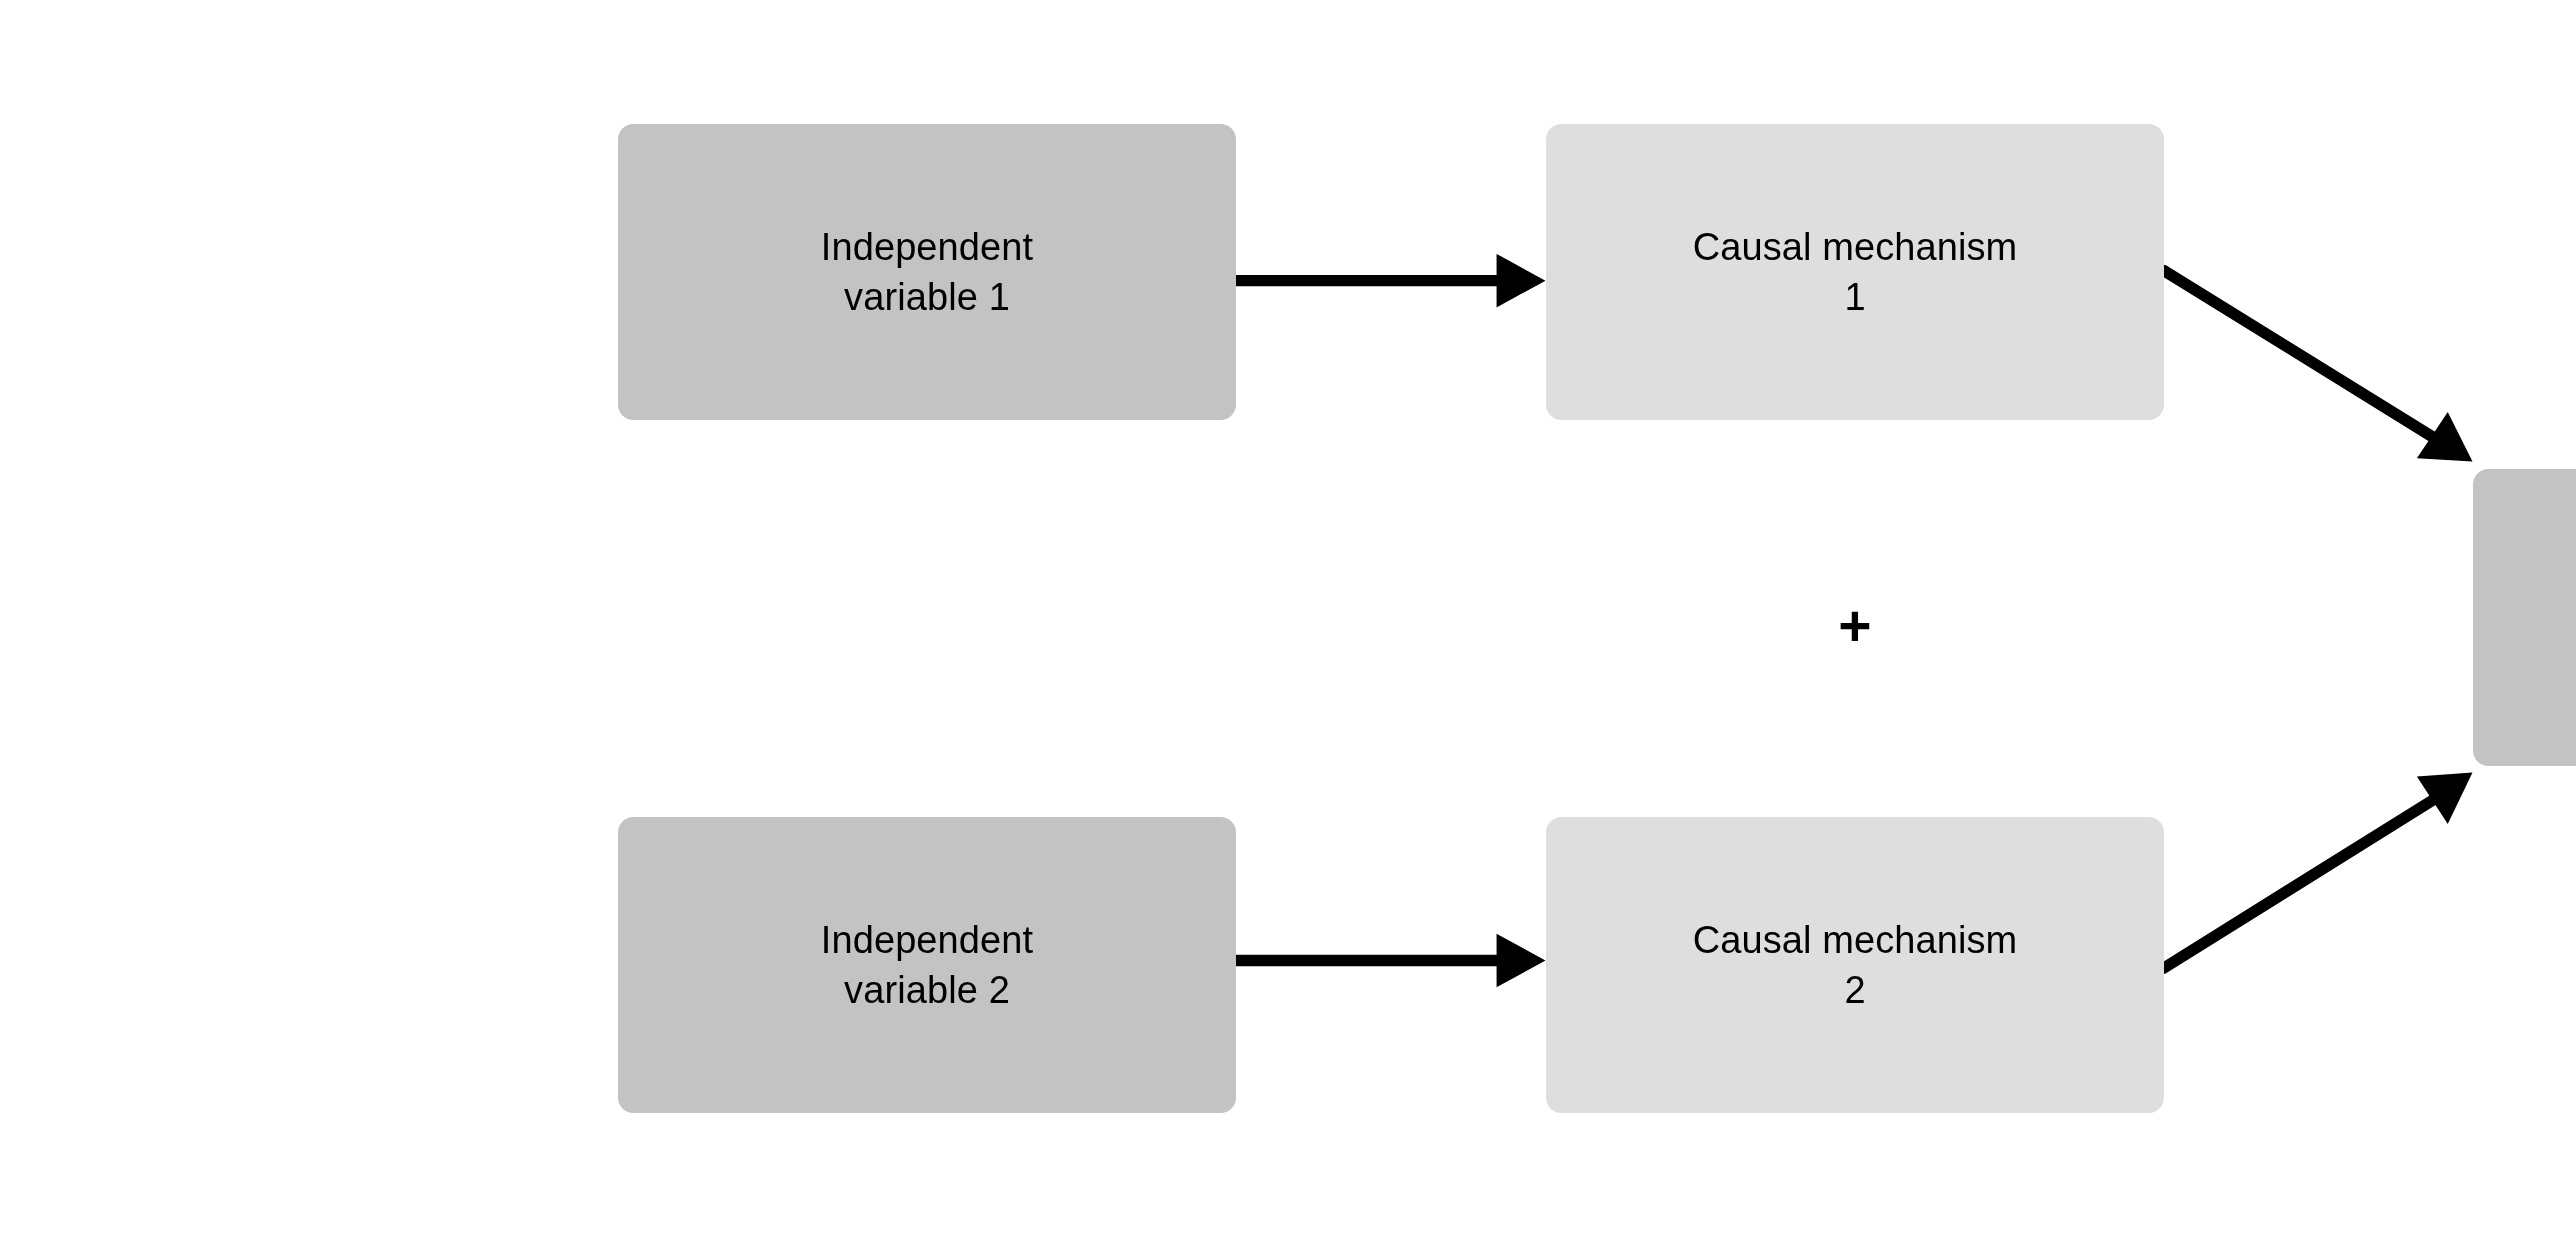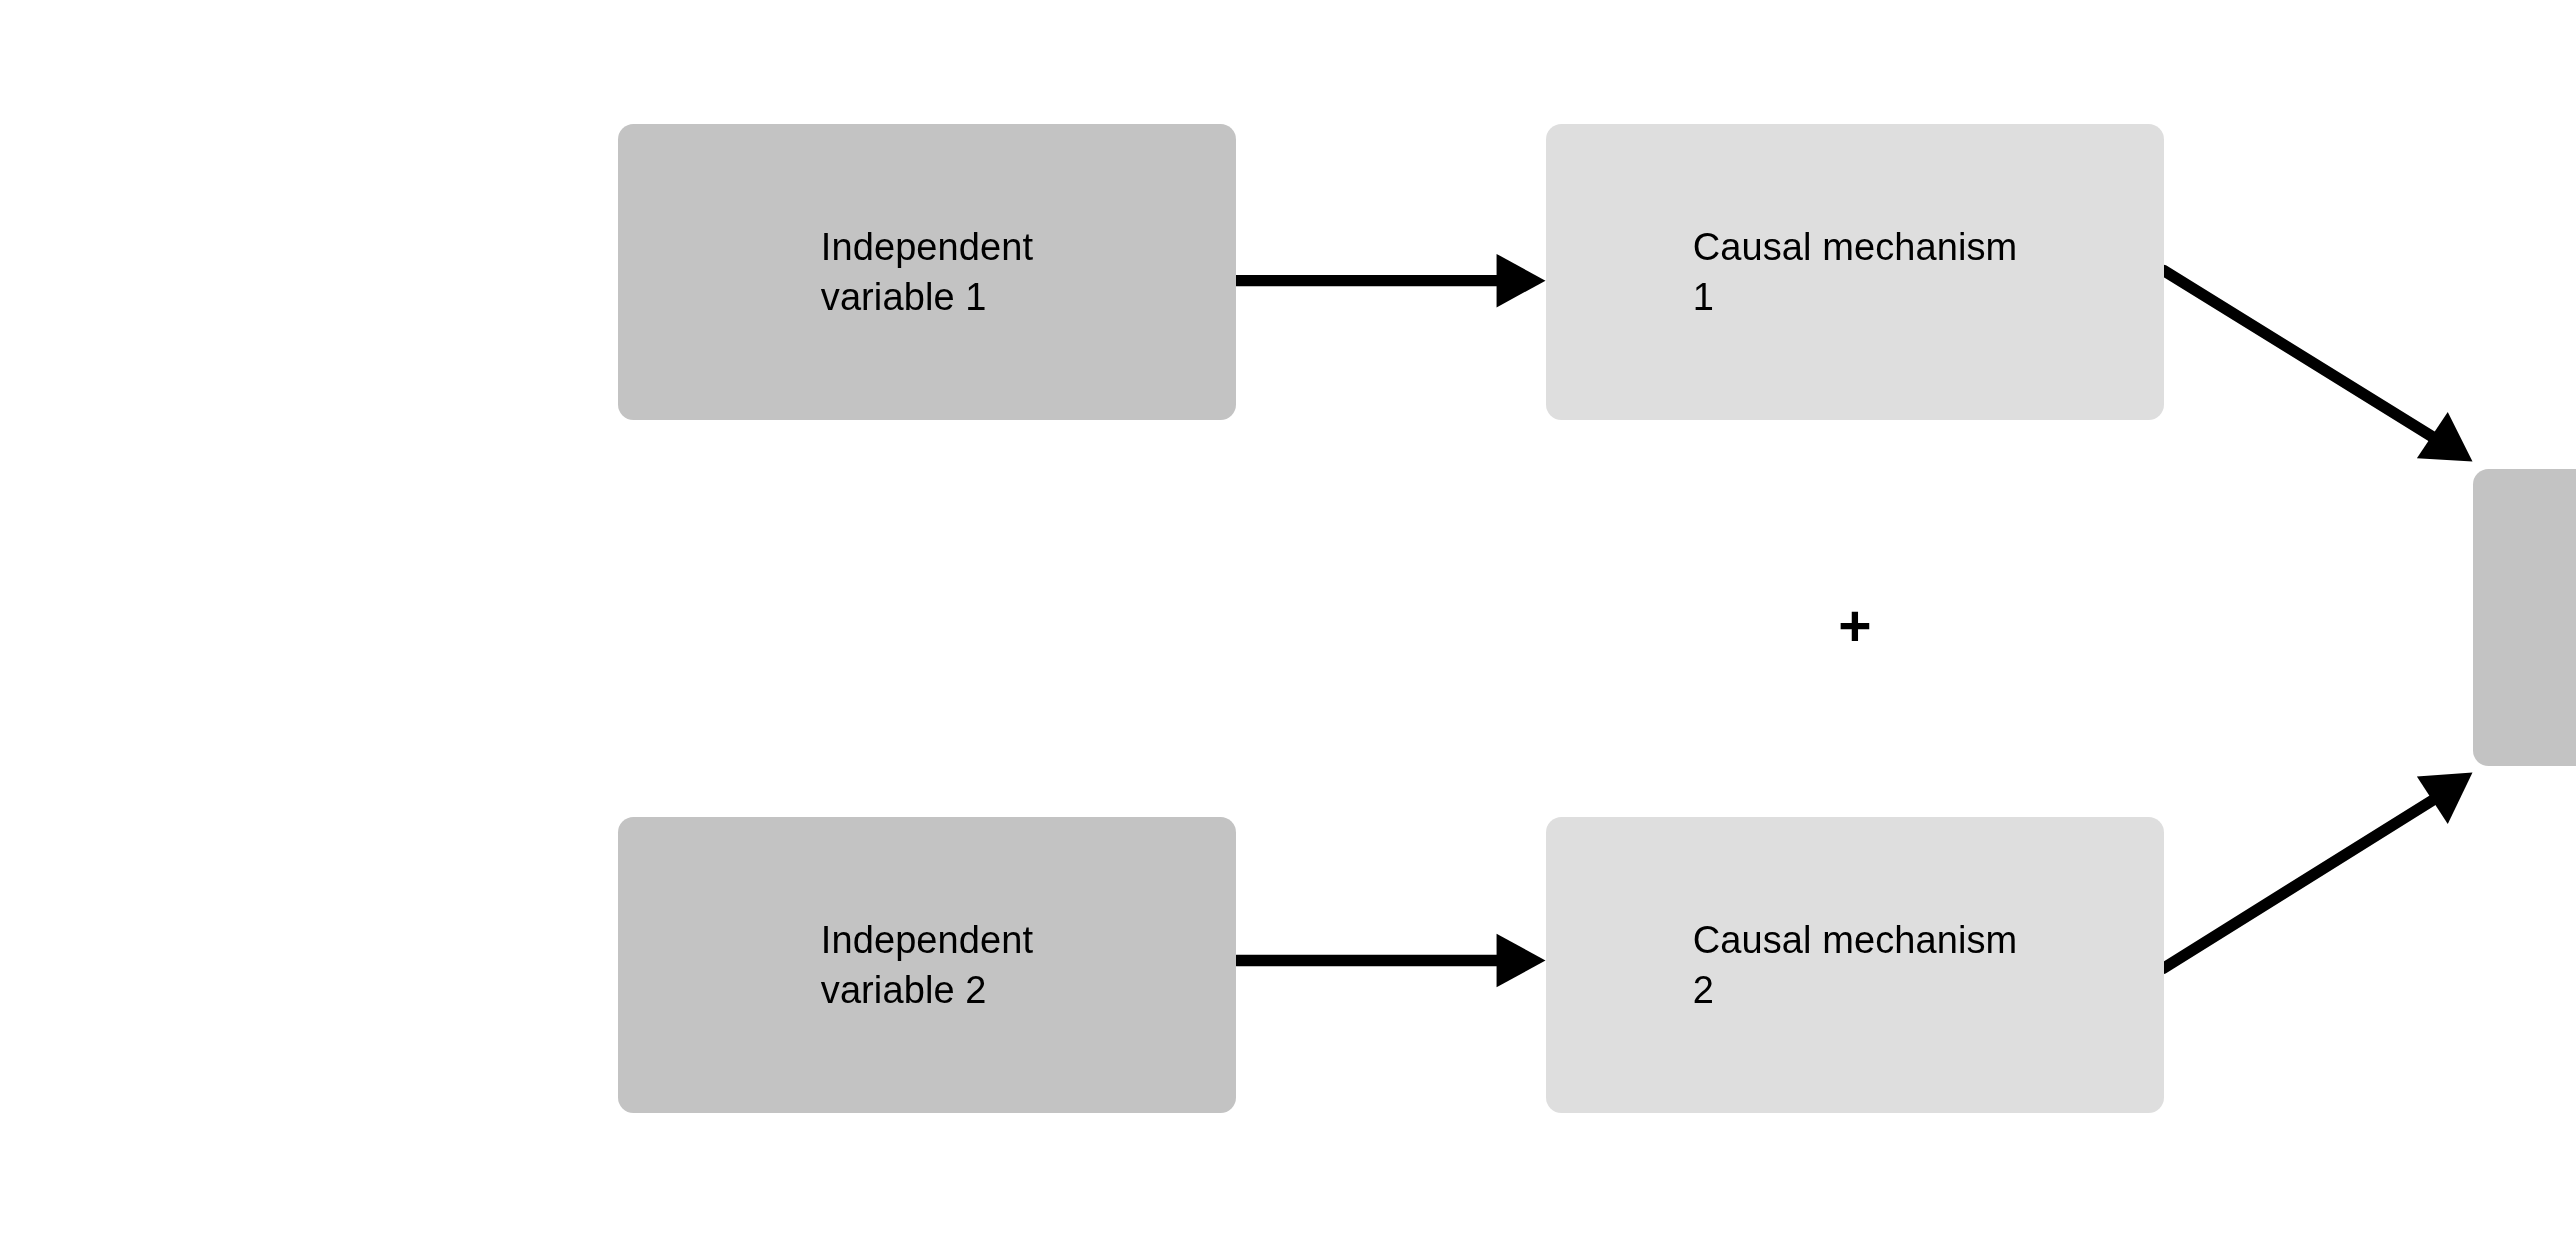--- a/index.html
+++ b/index.html
@@ -28,20 +28,21 @@
     height: 1236px;
     pointer-events: none;
   }
   .node {
     position: absolute;
     box-sizing: border-box;
     border-radius: 15.5px;
     display: flex;
     align-items: center;
     justify-content: center;
+    text-align: center;
     color: #000000;
     font-family: "Liberation Sans", sans-serif;
     font-size: 38px;
     line-height: 1.32;
     font-weight: 400;
     white-space: pre-line;
     letter-spacing: 0.1px;
   }
   .node-iv1 {
     left: 618px; top: 124px;

